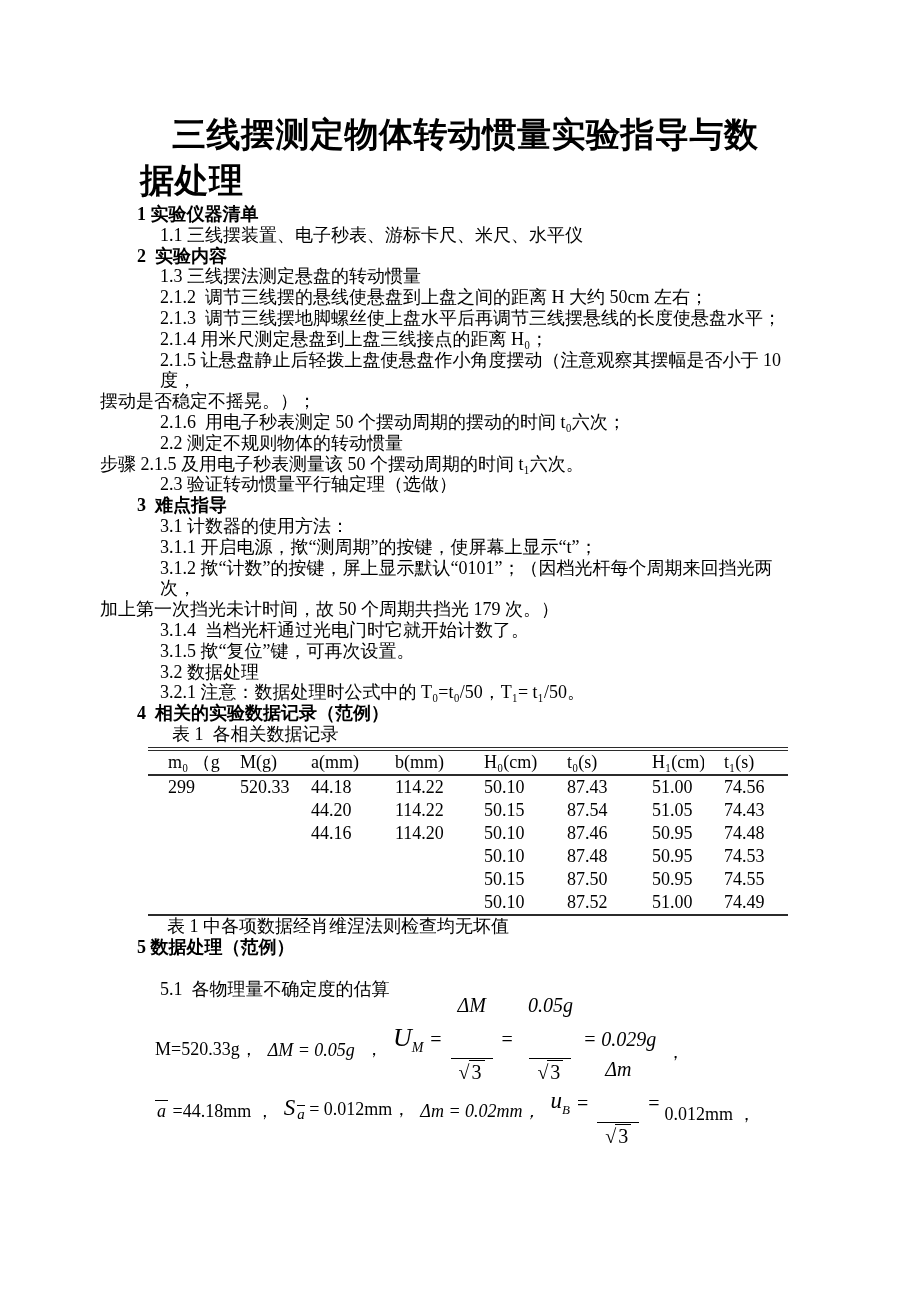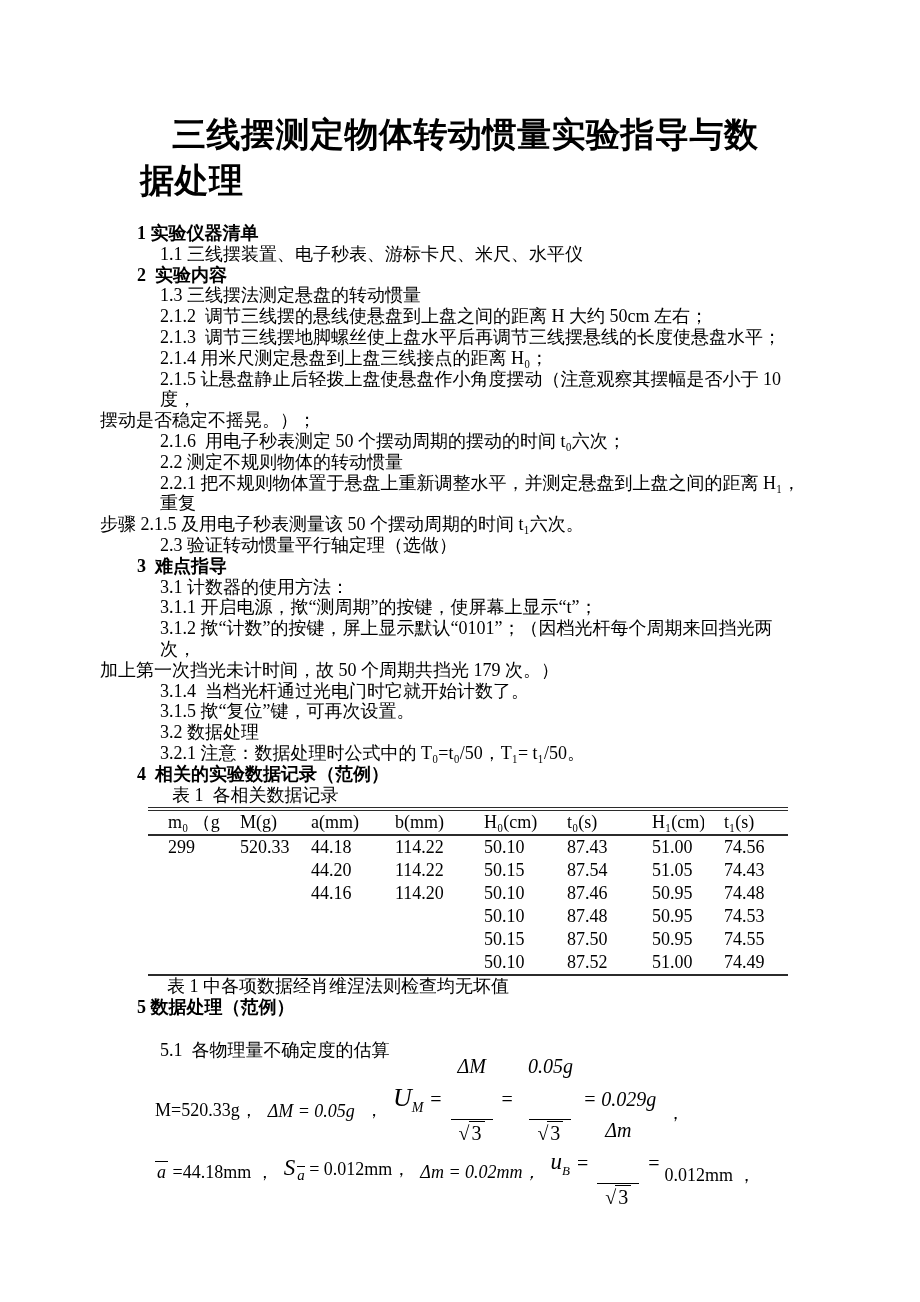--- a/index.html
+++ b/index.html
@@ -12,21 +12,21 @@
   .page { position:relative; width:860px; height:1302px; background:#fff; overflow:hidden;padding-left:27px; }
   .doc { position:absolute; left:100px; top:0; width:705px; }
 
   
   .title { font-weight:bold; font-size:34px; line-height:46px; margin-top:112px; letter-spacing:0.5px; }
   .title .t1 { margin-left:72px; }
   .title .t2 { margin-left:40px; }
 
   
   p { margin:0; font-size:18px; line-height:20.8px; white-space:pre-wrap; }
-  .body-block { margin-top:19px; }
+  .body-block { }
   .sec  { font-weight:bold; margin-left:37px; }
   .ind  { margin-left:60px; }
   .cont { margin-left:0; }
   .caption { margin-left:72px; }
   .note { margin-left:67px; }
 
   
   .tablewrap { width:640px; margin-left:48px; margin-top:2px;
                border-top:1px solid #2b2b2b; padding-top:2px; }
   table { width:100%; border-collapse:collapse; table-layout:fixed;
@@ -73,21 +73,20 @@
       <p class="ind">1.1 三线摆装置、电子秒表、游标卡尺、米尺、水平仪</p>
       <p class="sec">2  实验内容</p>
       <p class="ind">1.3 三线摆法测定悬盘的转动惯量</p>
       <p class="ind">2.1.2  调节三线摆的悬线使悬盘到上盘之间的距离 H 大约 50cm 左右；</p>
       <p class="ind">2.1.3  调节三线摆地脚螺丝使上盘水平后再调节三线摆悬线的长度使悬盘水平；</p>
       <p class="ind">2.1.4 用米尺测定悬盘到上盘三线接点的距离 H₀；</p>
       <p class="ind">2.1.5 让悬盘静止后轻拨上盘使悬盘作小角度摆动（注意观察其摆幅是否小于 10 度，</p>
       <p class="cont">摆动是否稳定不摇晃。）；</p>
       <p class="ind">2.1.6  用电子秒表测定 50 个摆动周期的摆动的时间 t₀六次；</p>
       <p class="ind">2.2 测定不规则物体的转动惯量</p>
-      <p class="ind">2.2.1 把不规则物体置于悬盘上重新调整水平，并测定悬盘到上盘之间的距离 H₁，重复</p>
       <p class="cont">步骤 2.1.5 及用电子秒表测量该 50 个摆动周期的时间 t₁六次。</p>
       <p class="ind">2.3 验证转动惯量平行轴定理（选做）</p>
       <p class="sec">3  难点指导</p>
       <p class="ind">3.1 计数器的使用方法：</p>
       <p class="ind">3.1.1 开启电源，揿“测周期”的按键，使屏幕上显示“t”；</p>
       <p class="ind">3.1.2 揿“计数”的按键，屏上显示默认“0101”；（因档光杆每个周期来回挡光两次，</p>
       <p class="cont">加上第一次挡光未计时间，故 50 个周期共挡光 179 次。）</p>
       <p class="ind">3.1.4  当档光杆通过光电门时它就开始计数了。</p>
       <p class="ind">3.1.5 揿“复位”键，可再次设置。</p>
       <p class="ind">3.2 数据处理</p>

